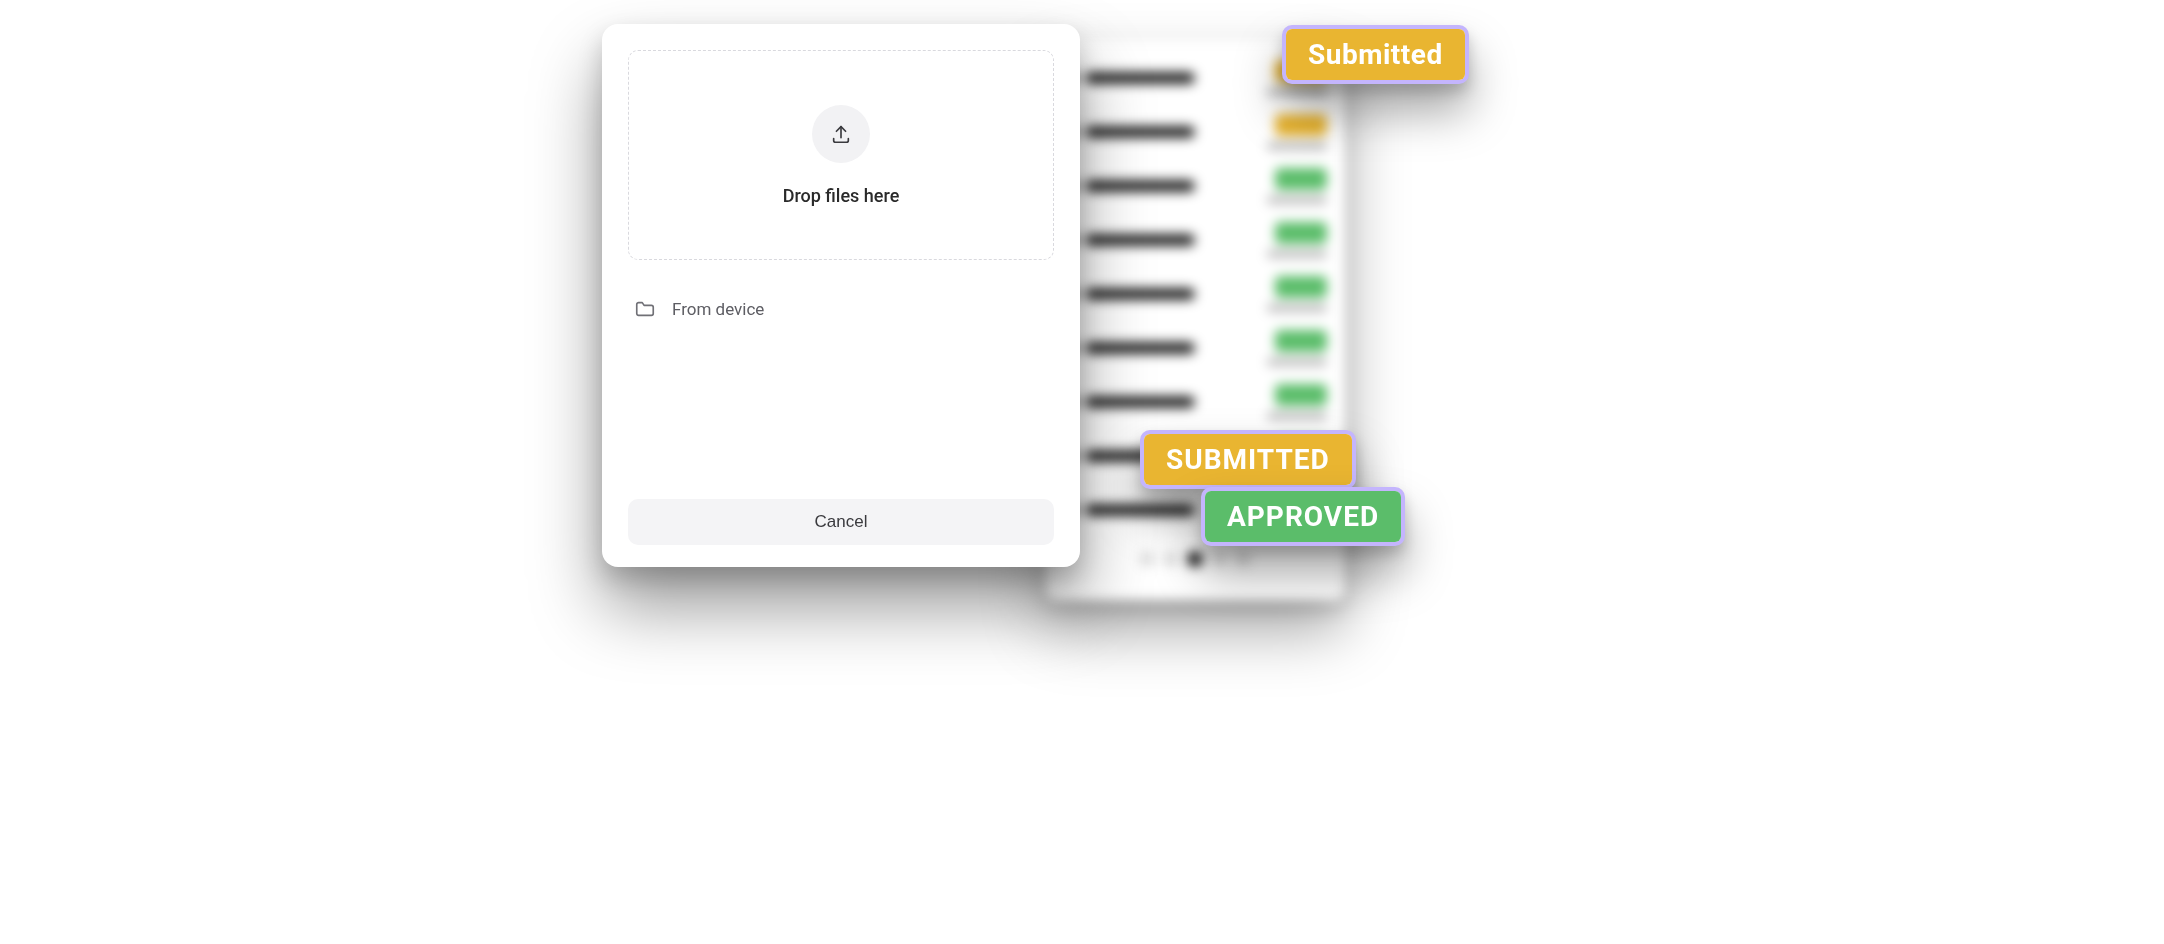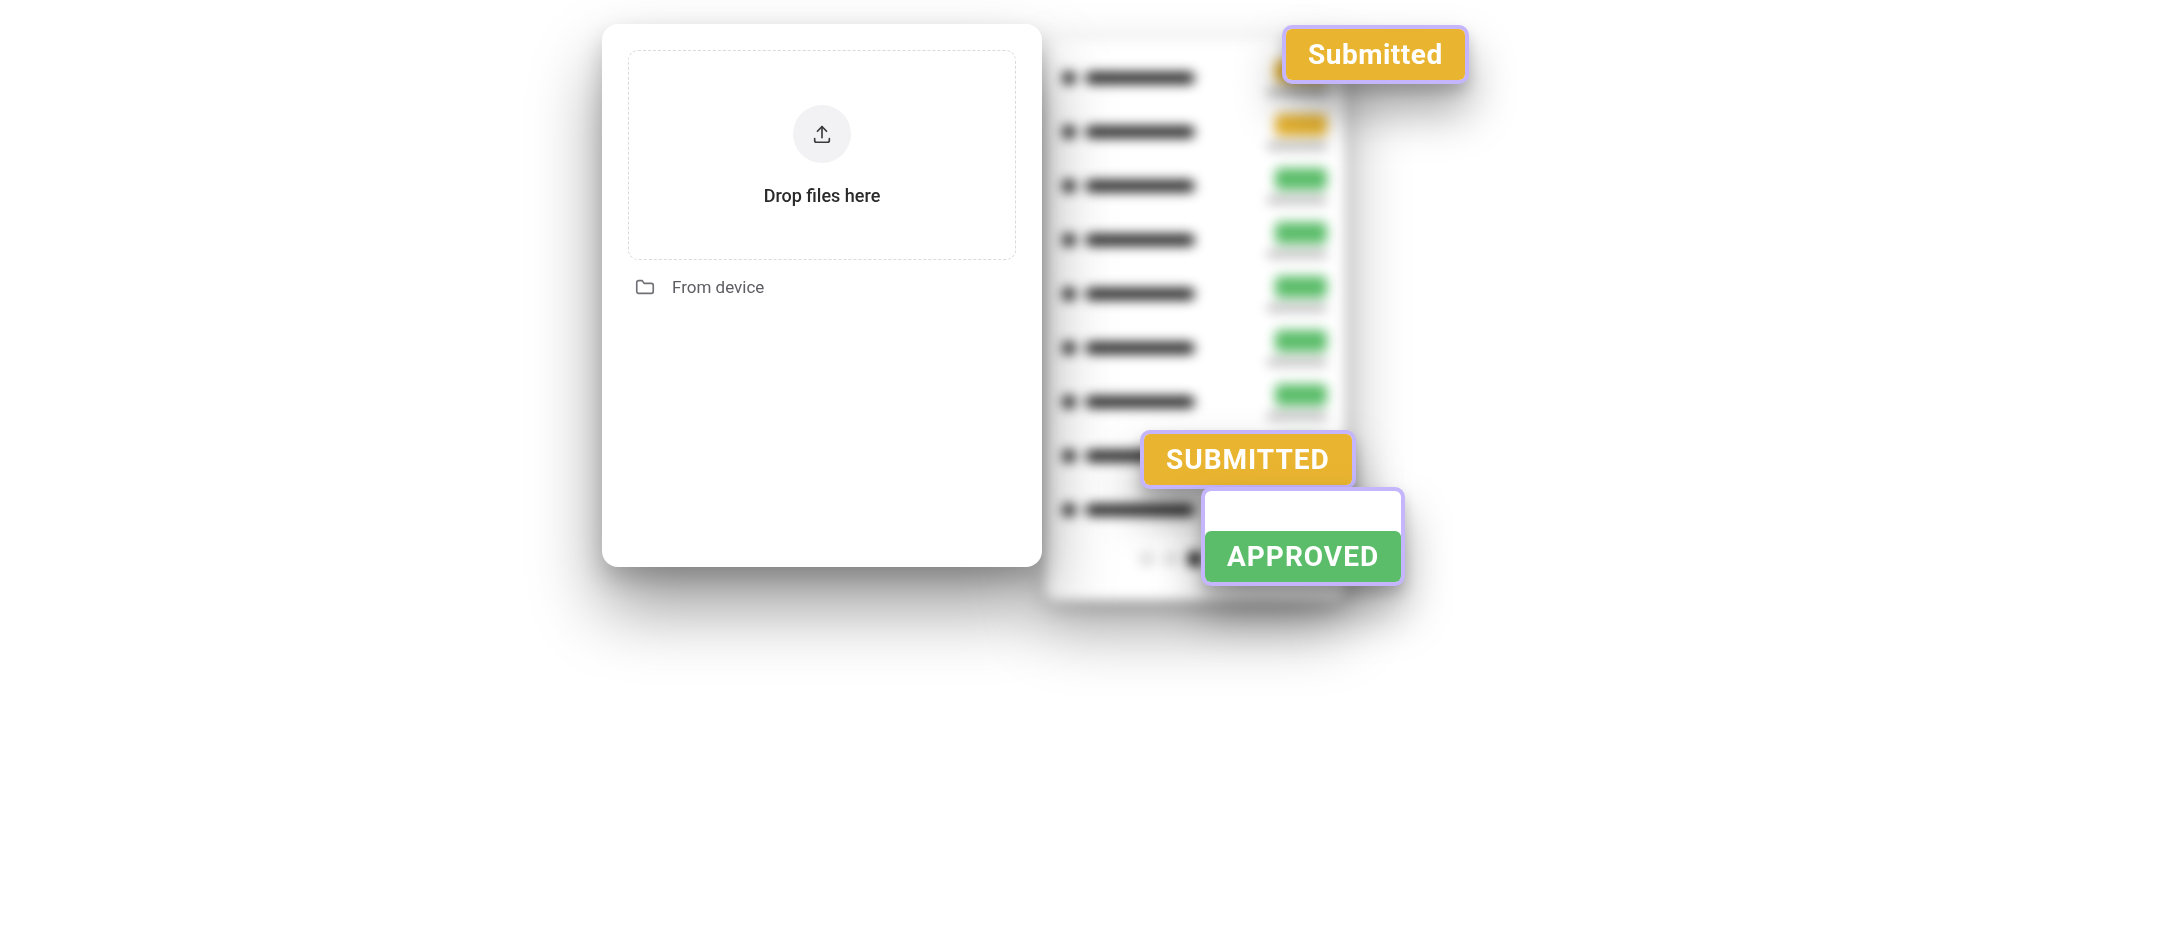--- a/index.html
+++ b/index.html
@@ -28,42 +28,42 @@
   .bg-badge.amber { background: #e9b531; }
   .bg-right { display:flex; flex-direction:column; align-items:flex-end; gap:6px; }
   .bg-pager { display:flex; gap:10px; justify-content:center; margin-top: 6px; }
   .bg-pager span { width: 14px; height: 14px; border-radius: 3px; background: #ddd; }
   .bg-pager span.active { background: #111; }
 
   
   .dialog {
     position: absolute;
     left: 602px; top: 24px;
-    width: 440px; height: 543px;
+    width: 478px; height: 543px;
     background: #fff;
     border-radius: 16px;
     box-shadow: 0 40px 70px rgba(0,0,0,0.40), 0 12px 24px rgba(0,0,0,0.18);
     padding: 26px 26px 22px 26px;
     display: flex; flex-direction: column;
   }
   .dropzone {
     border: 1.5px dashed #d9d9de;
     border-radius: 10px;
     height: 210px;
     display: flex; flex-direction: column; align-items: center; justify-content: center;
     gap: 22px;
   }
   .upload-circle {
     width: 58px; height: 58px; border-radius: 50%;
     background: #f2f2f4;
     display: flex; align-items: center; justify-content: center;
   }
   .drop-text { color: #2a2a2a; font-size: 18px; font-weight: 500; }
 
-  .options { margin-top: 16px; display: flex; flex-direction: column; gap: 22px; padding-left: 6px; }
+  .options { margin-top: 38px; display: flex; flex-direction: column; gap: 22px; padding-left: 6px; }
   .option {
     display: flex; align-items: center; gap: 16px;
     color: #5d5d63; font-size: 17px; cursor: pointer;
   }
   .option .ico { width: 22px; height: 22px; display:flex; align-items:center; justify-content:center; color:#707076; }
 
   .spacer { flex: 1; }
   .cancel-btn {
     width: 100%; height: 46px;
     border: none; border-radius: 10px;
@@ -84,21 +84,21 @@
     border-radius: 6px;
     padding: 8px 22px;
     font-weight: 700;
     font-size: 28px;
     color: #fff;
     letter-spacing: 0.5px;
     line-height: 1.25;
     display: inline-block;
   }
   .amber-bg { background: #e9b531; }
-  .green-bg { background: #5bbd6a; margin-top: 40px; }
+  .green-bg { background: #5bbd6a; }
 
   .pill.p1 { left: 1282px; top: 25px; }
   .pill.p2 { left: 1140px; top: 430px; }
   .pill.p3 { left: 1201px; top: 487px; }
 
   .pill.p2 .pill-inner, .pill.p3 .pill-inner { text-transform: uppercase; letter-spacing: 1px; }
 </style>
 </head>
 <body>
 
@@ -223,20 +223,23 @@
           <svg width="22" height="22" viewBox="0 0 24 24" fill="none" stroke="#707076" stroke-width="1.8" stroke-linecap="round" stroke-linejoin="round">
             <path d="M3 7a2 2 0 0 1 2-2h4l2 3h8a2 2 0 0 1 2 2v7a2 2 0 0 1-2 2H5a2 2 0 0 1-2-2V7z"></path>
           </svg>
         </span>
         <span>From device</span>
       </div>
     </div>
 
     <div class="spacer"></div>
 
+    <button class="cancel-btn">
+      <span>Cancel</span>
+    </button>
   </div>
 
   <div class="pill p1">
     <span class="pill-inner amber-bg">Submitted</span>
   </div>
   <div class="pill p2">
     <span class="pill-inner amber-bg">SUBMITTED</span>
   </div>
   <div class="pill p3">
     <span class="pill-inner green-bg">APPROVED</span>

